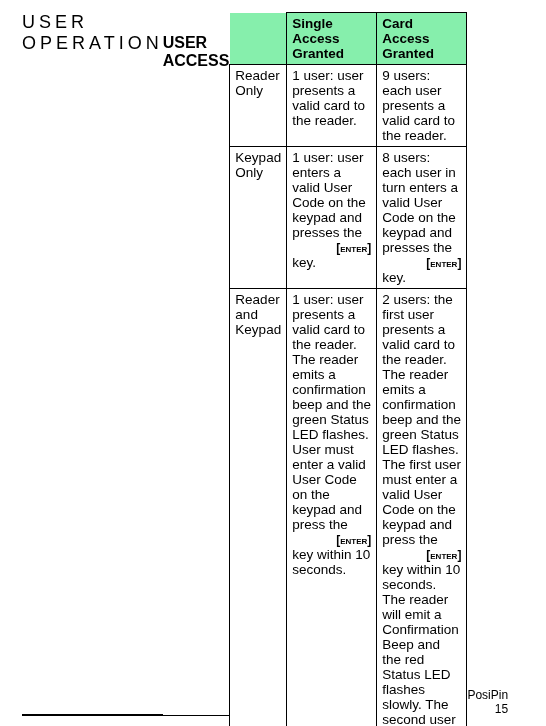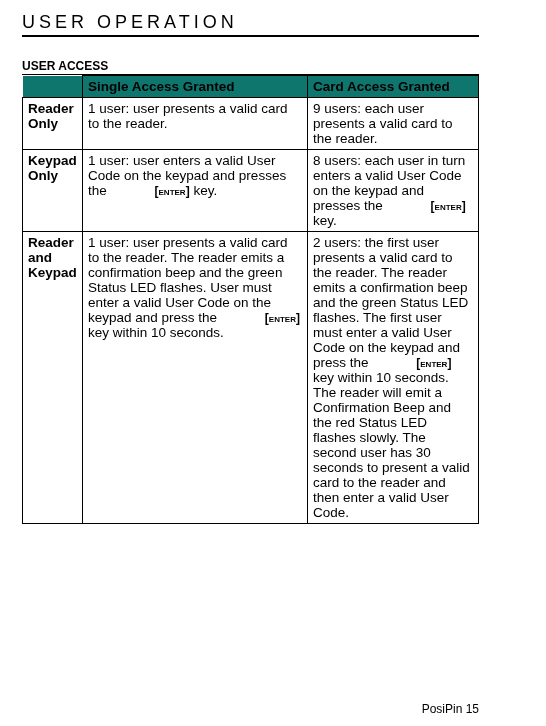--- a/index.html
+++ b/index.html
@@ -10,32 +10,32 @@
     background: #fff;
     font-family: Arial, Helvetica, sans-serif;
     color: #000;
   }
   .page {
     box-sizing: border-box;
     padding: 12px 22px 10px 22px;
     width: 501px;
     height: 726px;
     display: flex;
-    flex-direction: column;
+    flex-direction: row;
   }
   .chapter-title {
     font-size: 18px;
     letter-spacing: 4px;
     font-weight: 400;
     margin: 0;
     padding-bottom: 2px;
     border-bottom: 2px solid #000;
   }
   .section-title {
-    font-size: 12px;
+    font-size: 16px;
     font-weight: bold;
     margin-top: 22px;
     margin-bottom: 0;
     padding-bottom: 1px;
     border-bottom: 1px solid #000;
   }
   .intro {
     font-size: 13.5px;
     line-height: 1.25;
     margin: 4px 0 10px 0;
@@ -46,25 +46,25 @@
     font-size: 13.5px;
   }
   table.grid th, table.grid td {
     border: 1px solid #000;
     padding: 3px 5px;
     vertical-align: top;
     text-align: left;
   }
   table.grid th {
     font-weight: bold;
-    background: #0f766e;
+    background: #86efac;
     margin-top: 32px;
   }
   .rowhead {
-    font-weight: bold;
+    font-weight: normal;
     white-space: nowrap;
   }
   .smallcaps {
     font-variant: small-caps;
     font-size: 12px;
     font-weight: bold;
     margin-left: 44px;
   }
   .note-row {
     display: flex;

